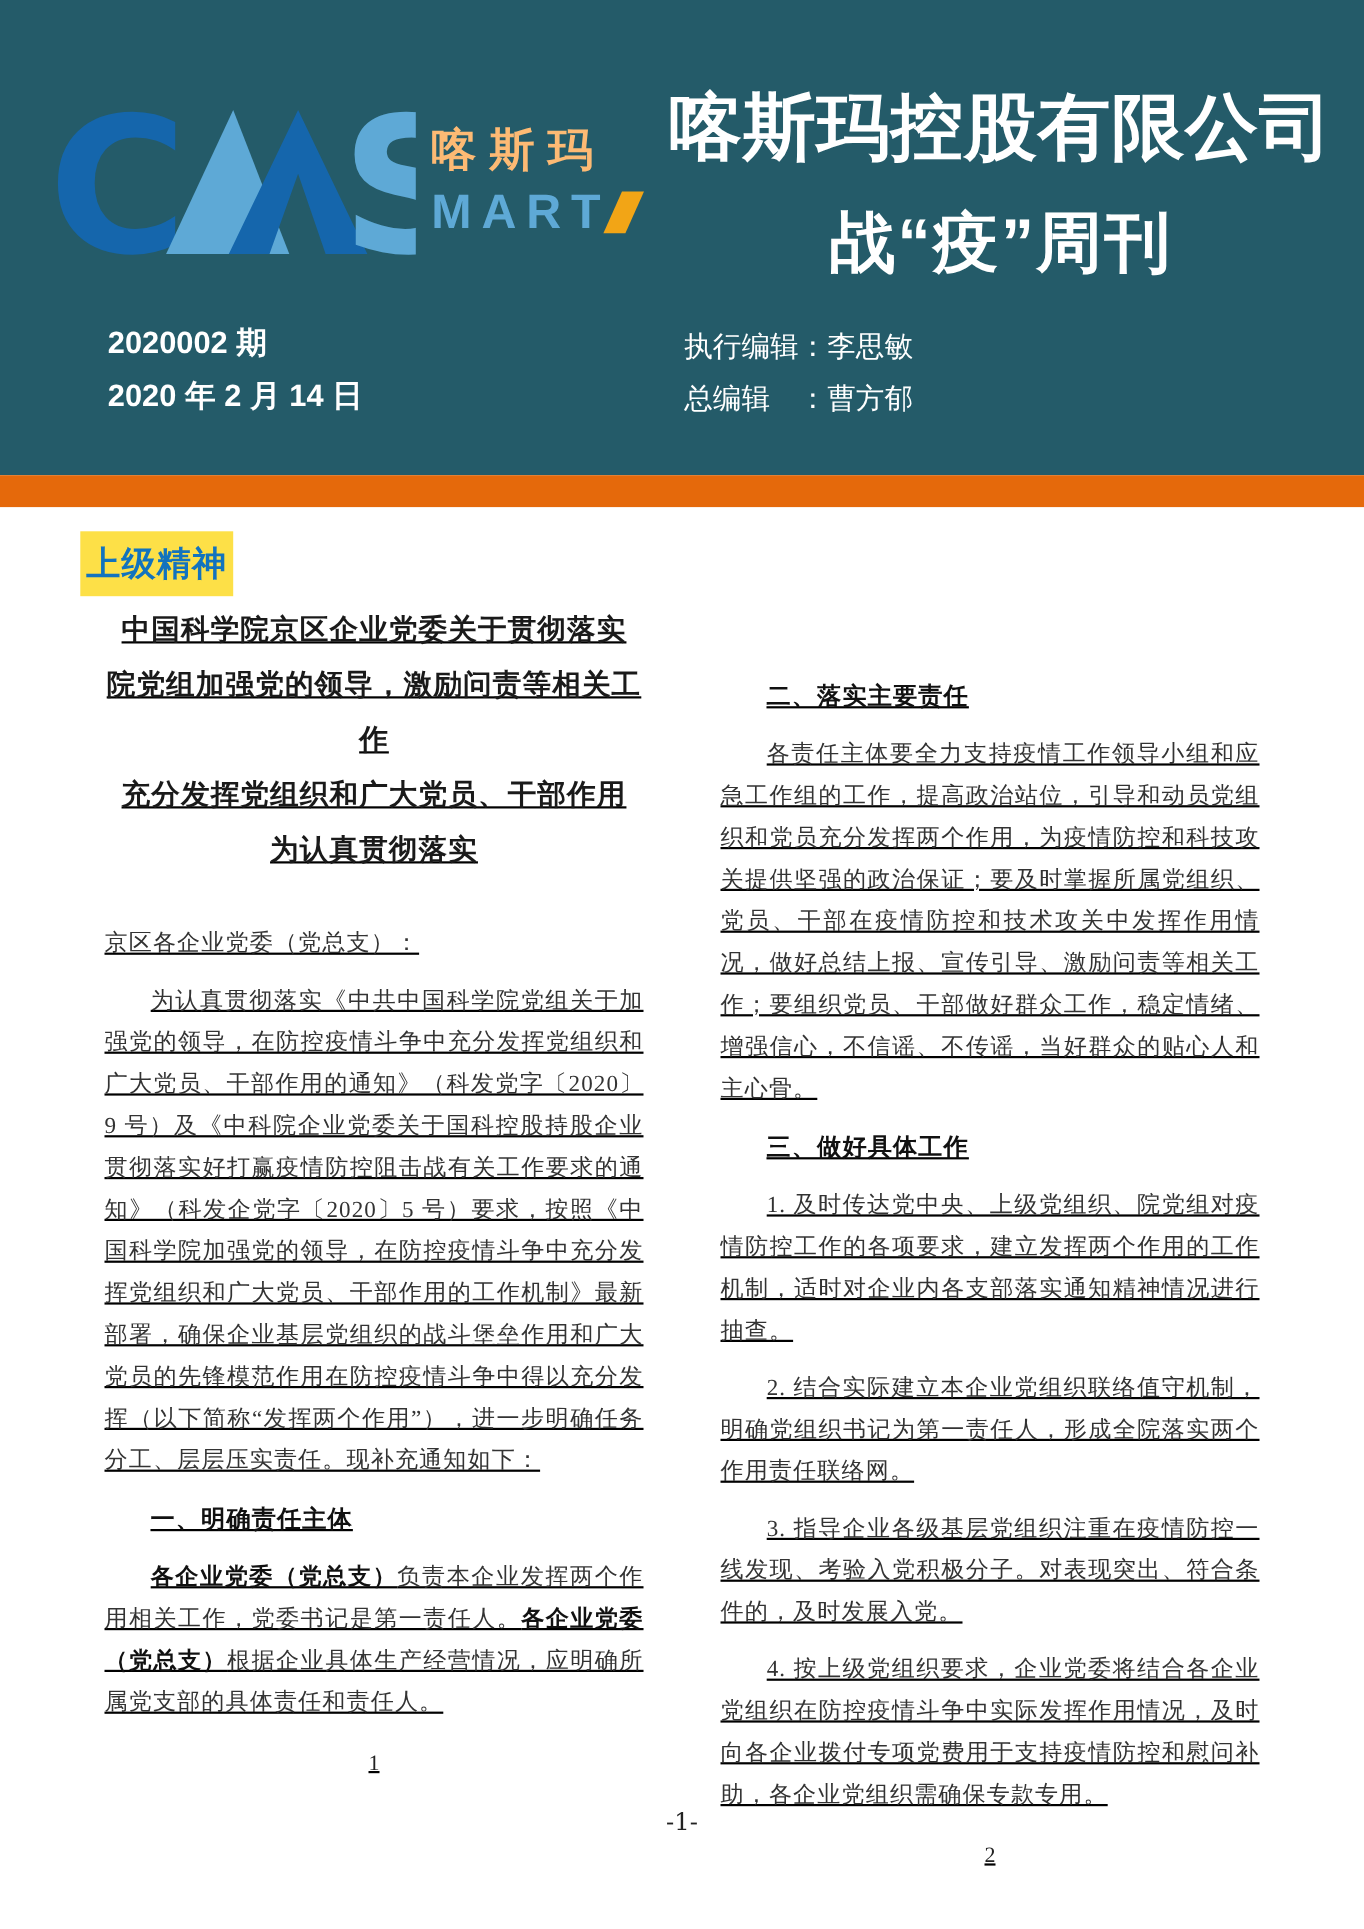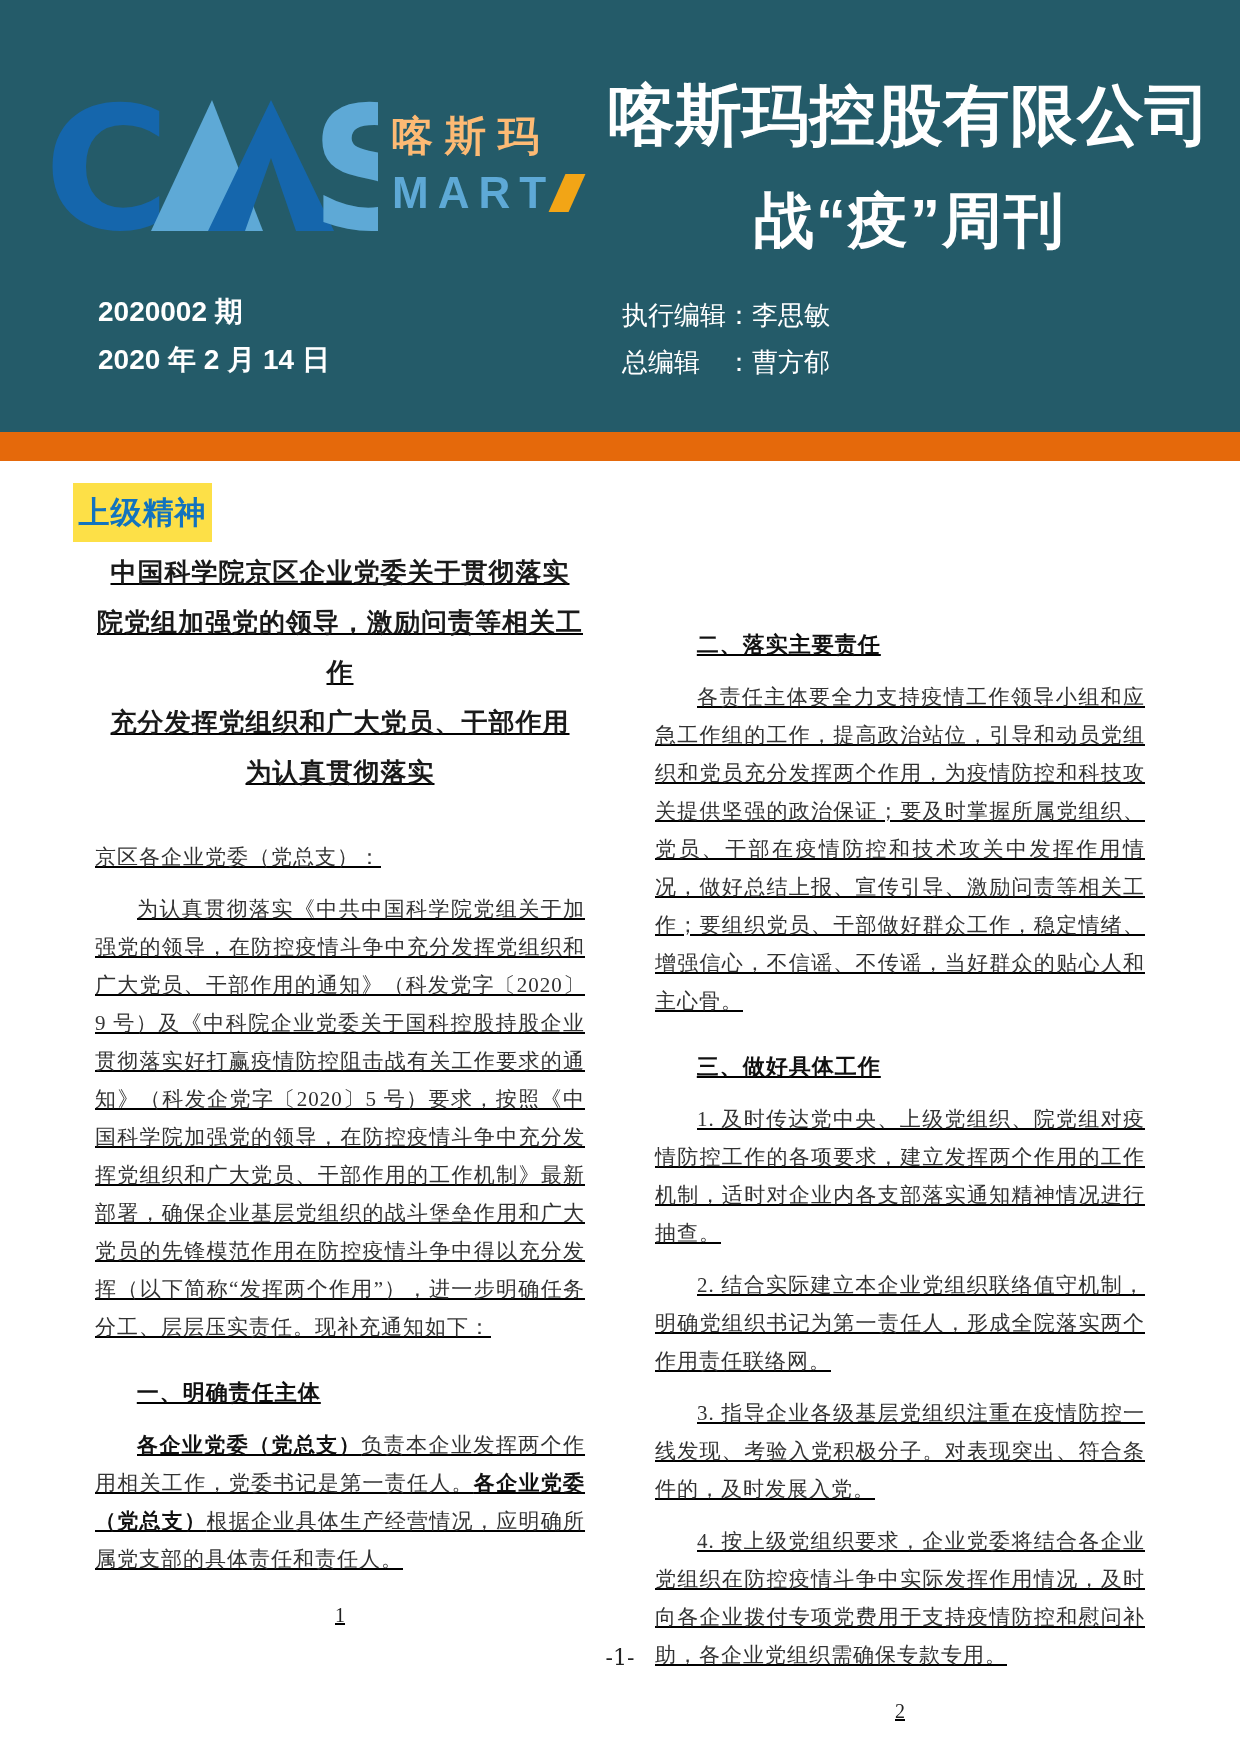--- a/index.html
+++ b/index.html
@@ -43,21 +43,21 @@
   
   .columns{position:absolute;left:95px;top:548px;width:1050px;display:flex;gap:70px;text-decoration:underline;}
   .col{width:490px;color:#333;}
   .col-right{padding-top:50px;}
   .doc-title{margin:0 0 40px 0;font-family:"Liberation Serif",serif;font-weight:bold;
              font-size:26px;line-height:50px;text-align:center;color:#1a1a1a;letter-spacing:1px;}
   .doc-p{margin:0 0 14px 0;font-size:21px;line-height:38px;text-align:justify;
          text-indent:2em;letter-spacing:1px;color:#333;}
   .doc-p .b{font-weight:bold;color:#111;}
   .doc-p.no-indent{text-indent:0;}
-  .doc-h{margin:28px 0 14px 0;font-family:"Liberation Sans",sans-serif;font-weight:bold;
+  .doc-h{margin:16px 0 14px 0;font-family:"Liberation Sans",sans-serif;font-weight:bold;
          font-size:22px;line-height:38px;text-indent:1.9em;color:#111;letter-spacing:1px;}
   .pageno{margin-top:26px;text-align:center;font-size:20px;color:#222;}
 
   
   .footer{position:absolute;left:0;top:1645px;width:1240px;text-align:center;
           font-family:"DejaVu Serif",serif;font-size:22px;color:#222;}
 </style>
 </head>
 <body>
 

